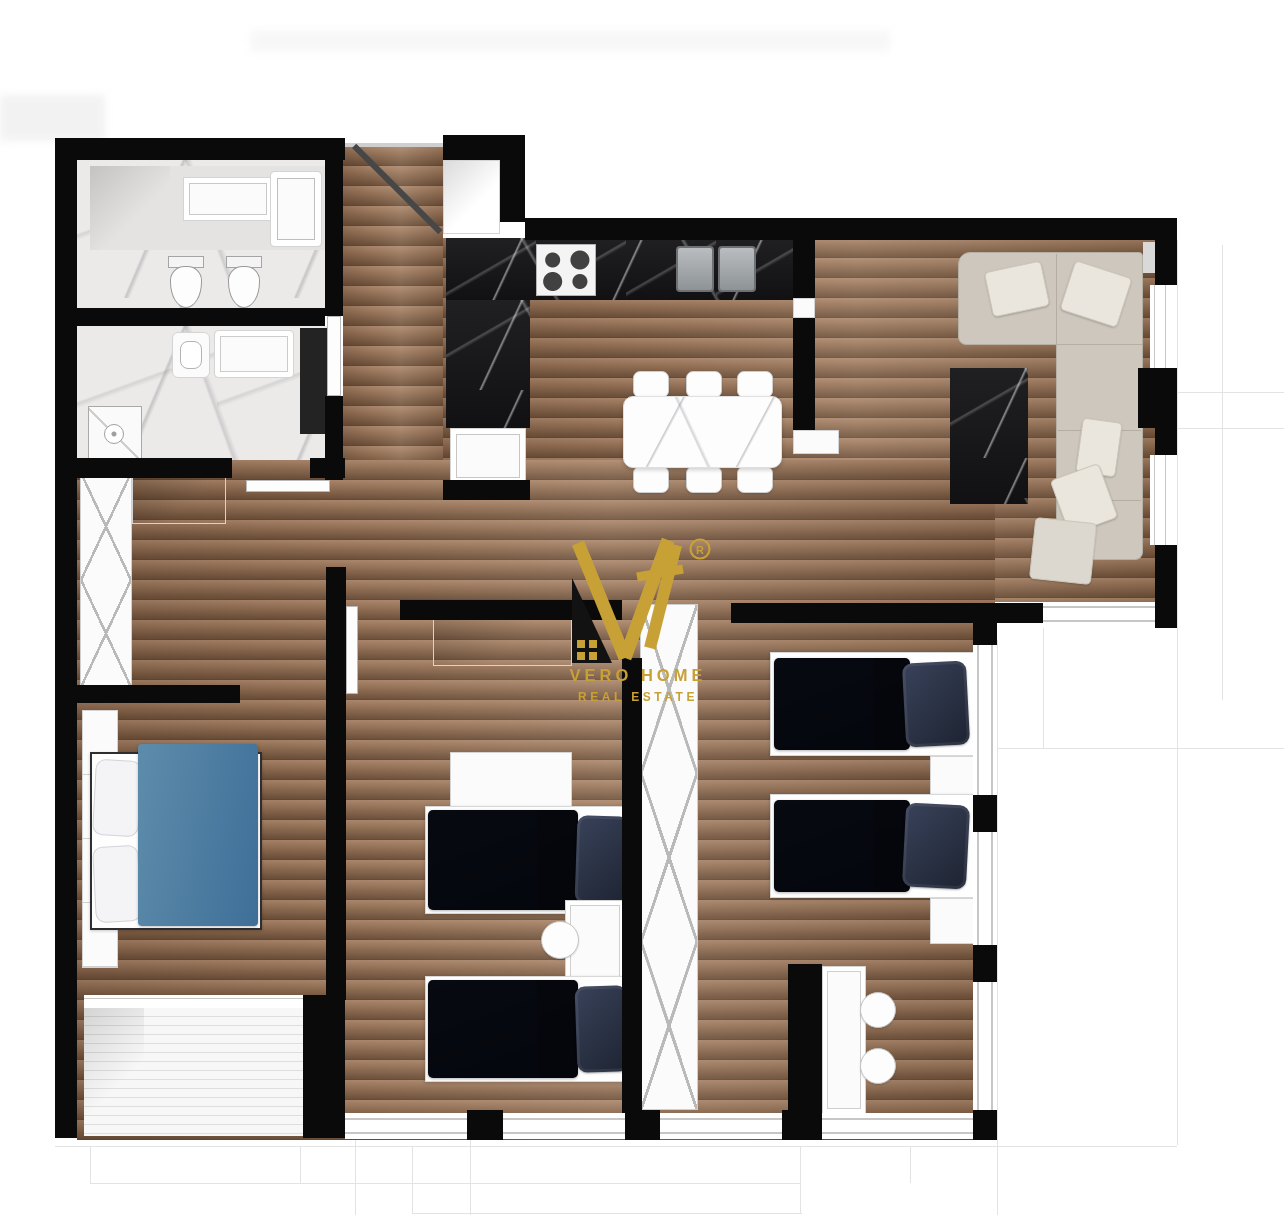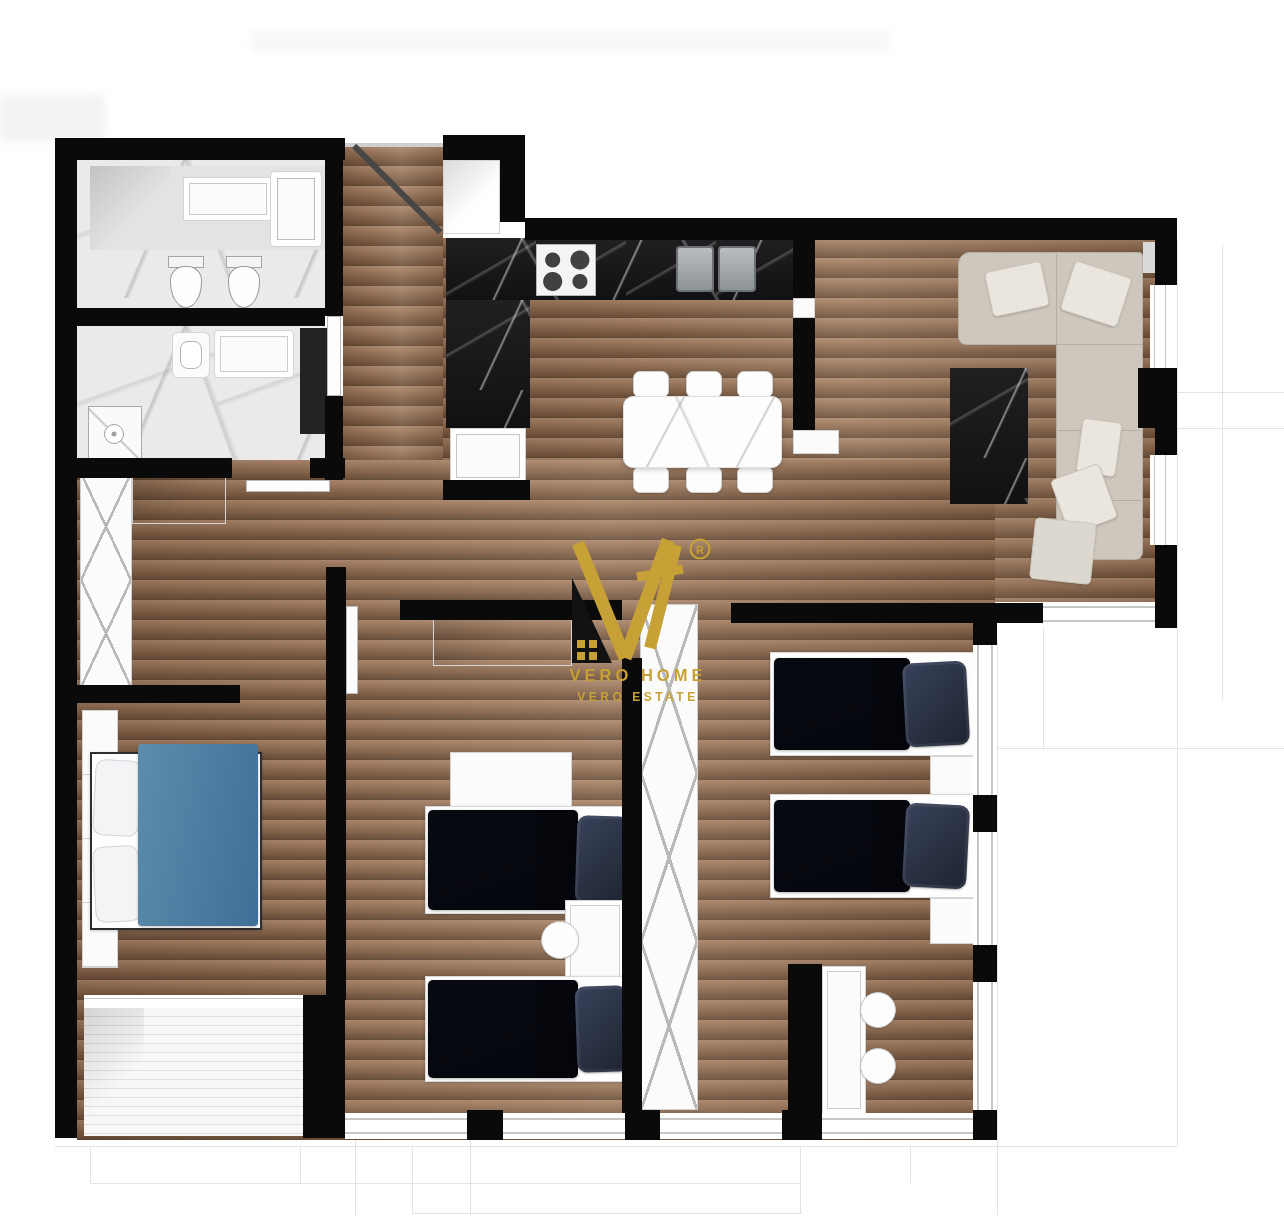--- a/index.html
+++ b/index.html
@@ -241,16 +241,16 @@
       <line x1="84" y1="49" x2="130" y2="41" stroke="currentColor" stroke-width="9"></line>
       <circle cx="147" cy="21" r="9.5" fill="none" stroke="currentColor" stroke-width="2.2"></circle>
       <text x="147" y="25.5" font-size="11" font-weight="bold" text-anchor="middle" fill="currentColor">R</text>
       <path d="M19,50 L59,135 L19,135 Z" fill="var(--house,#121212)"></path>
       <rect x="24" y="112" width="8" height="8" fill="currentColor"></rect>
       <rect x="36" y="112" width="8" height="8" fill="currentColor"></rect>
       <rect x="24" y="124" width="8" height="8" fill="currentColor"></rect>
       <rect x="36" y="124" width="8" height="8" fill="currentColor"></rect>
     </svg>
     <div class="logo-text" style="position:absolute;left:-10px;top:138px;width:190px;font-size:16.5px;letter-spacing:4px;">VERO HOME</div>
-    <div class="logo-text" style="position:absolute;left:-10px;top:162px;width:190px;font-size:12px;letter-spacing:3.5px;">VERO ESTATE</div>
+    <div class="logo-text" style="position:absolute;left:-10px;top:162px;width:190px;font-size:12px;letter-spacing:3.5px;">REAL ESTATE</div>
   </div>
 
 </div>
 
 </body></html>

